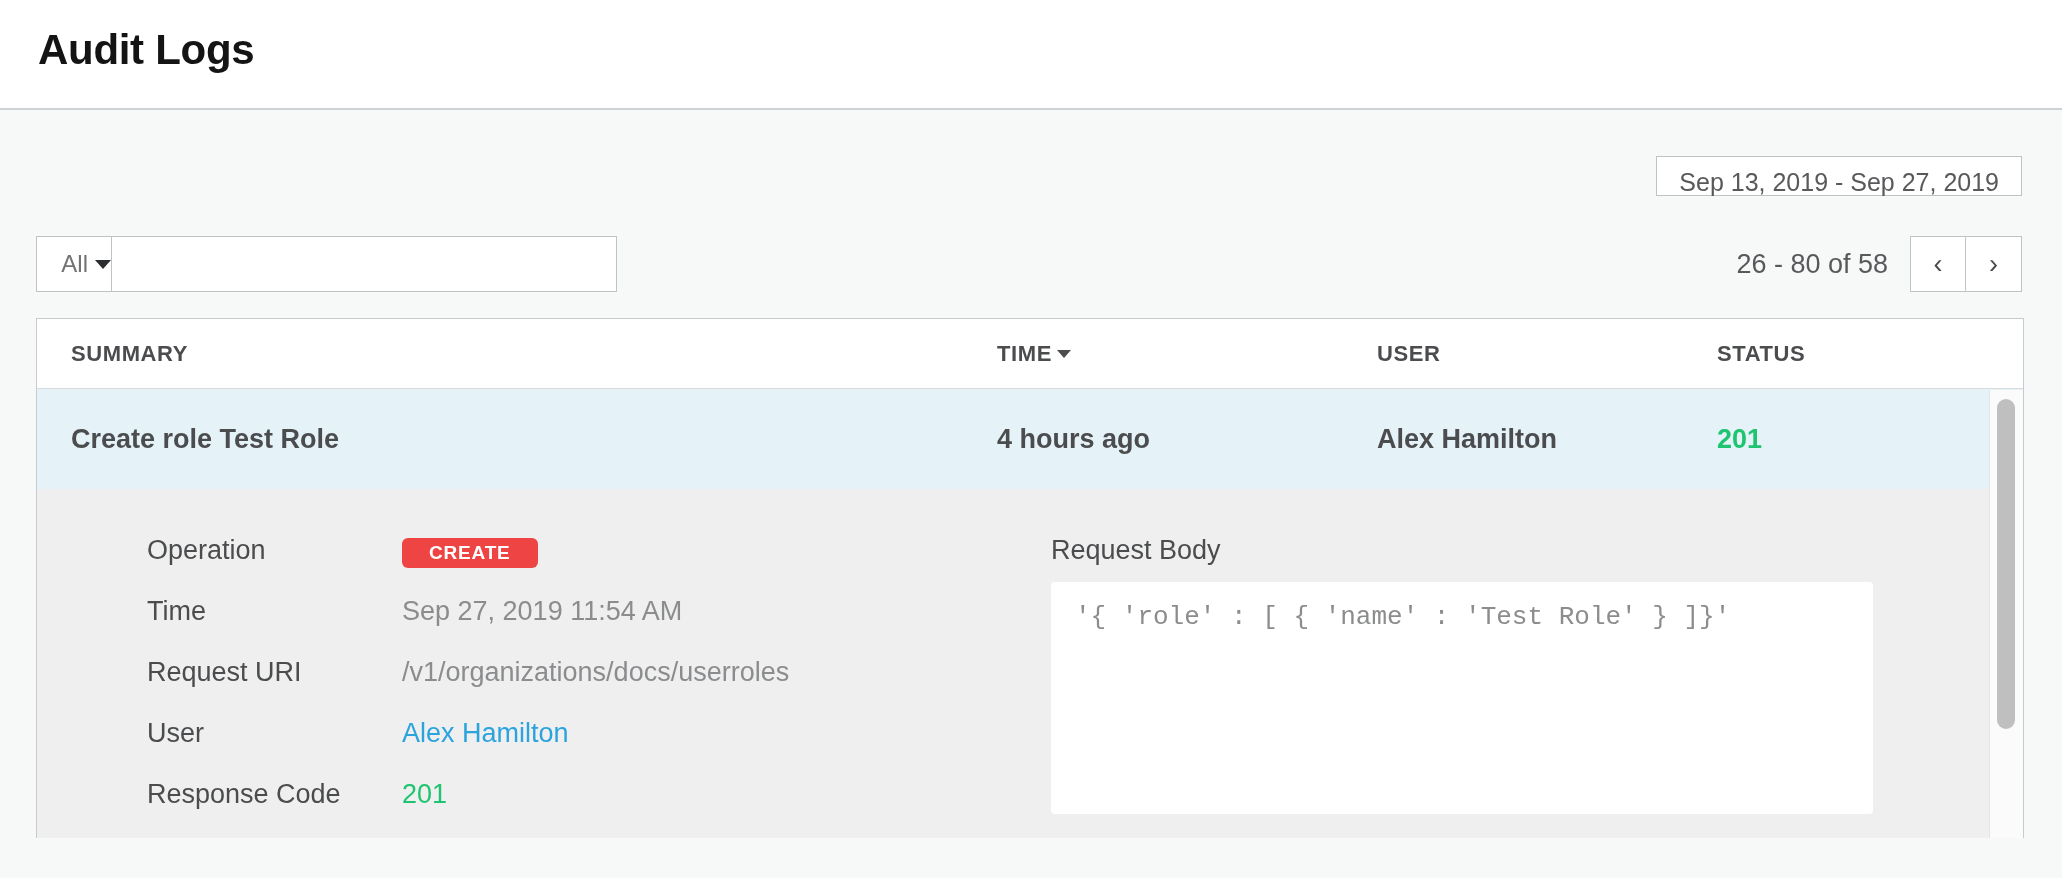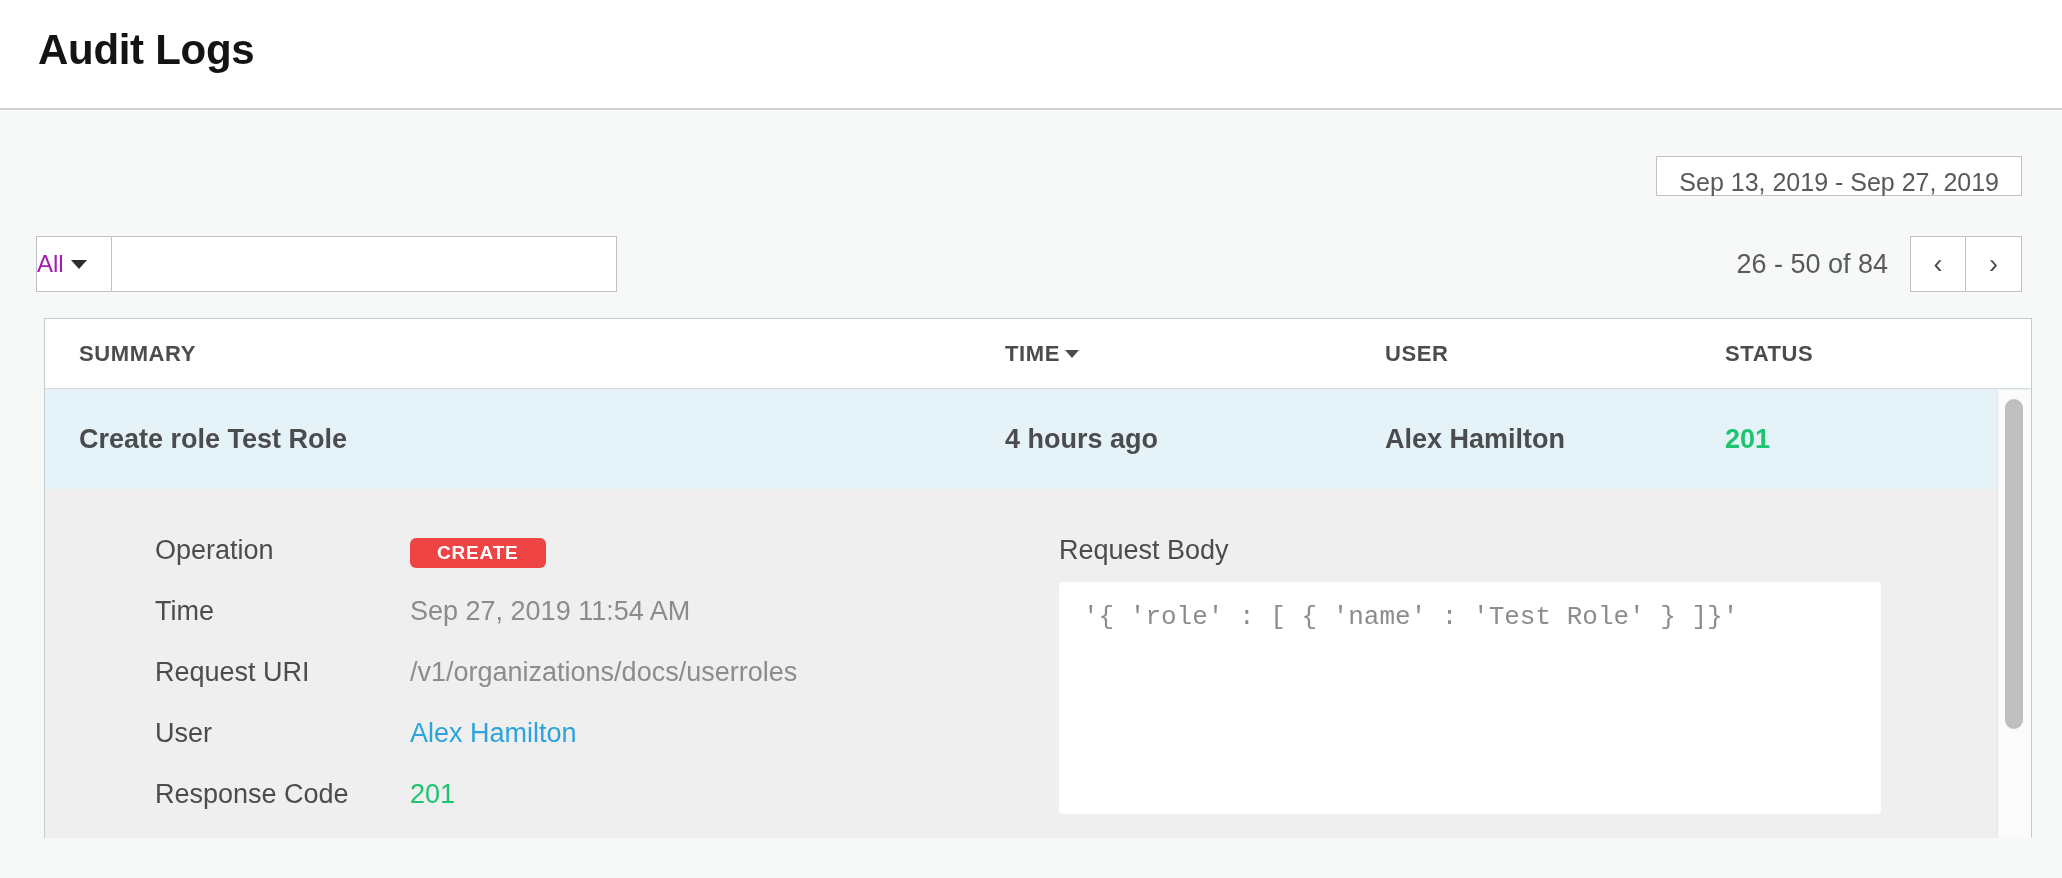--- a/index.html
+++ b/index.html
@@ -60,23 +60,23 @@
     align-items: stretch;
   }
   .filter-select {
     width: 76px;
     height: 56px;
     box-sizing: border-box;
     border: 1px solid #bfc3c6;
     background: #ffffff;
     display: flex;
     align-items: center;
-    justify-content: flex-start;
+    justify-content: flex-end;
     gap: 7px;
-    color: #a21caf;
+    color: #737373;
     font-size: 24px;
   }
   .caret-down {
     width: 0; height: 0;
     border-left: 8px solid transparent;
     border-right: 8px solid transparent;
     border-top: 9px solid #2c2d2f;
   }
   .search-input {
     width: 505px;
@@ -116,21 +116,21 @@
     font-size: 27px;
     display: flex;
     align-items: center;
     justify-content: center;
   }
   .pager-btn + .pager-btn { border-left: none; }
 
   
   .table {
     position: absolute;
-    left: 44px;
+    left: 36px;
     top: 318px;
     width: 1988px;
     height: 520px;
     box-sizing: border-box;
     border: 1px solid #c8cbcd;
     border-bottom: none;
     background: #ffffff;
     overflow: hidden;
   }
   .thead {
@@ -274,21 +274,21 @@
 
 <div class="filter-row">
   <div class="filter-select">
     <span>All</span>
     <span class="caret-down"></span>
   </div>
   <input class="search-input" type="text" placeholder="" style="">
 </div>
 
 <div class="pager">
-  <span class="pager-label">26 - 50 of 84</span>
+  <span class="pager-label">26 - 80 of 58</span>
   <div class="pager-btn">‹</div>
   <div class="pager-btn">›</div>
 </div>
 
 <div class="table">
 
   <div class="thead">
     <div class="th col-summary">SUMMARY</div>
     <div class="th col-time"><span>TIME</span><span class="sort-caret"></span></div>
     <div class="th col-user">USER</div>

